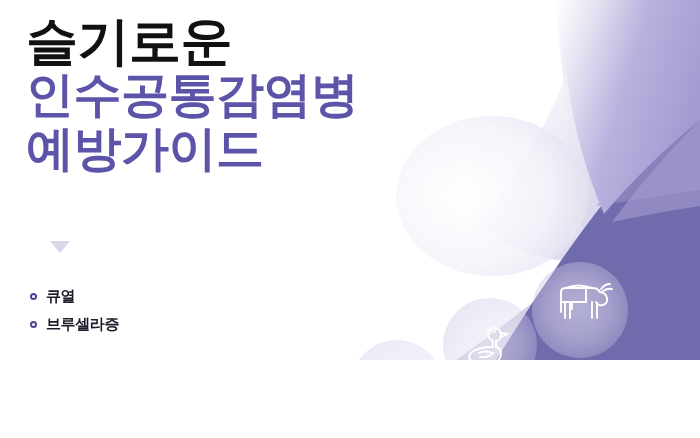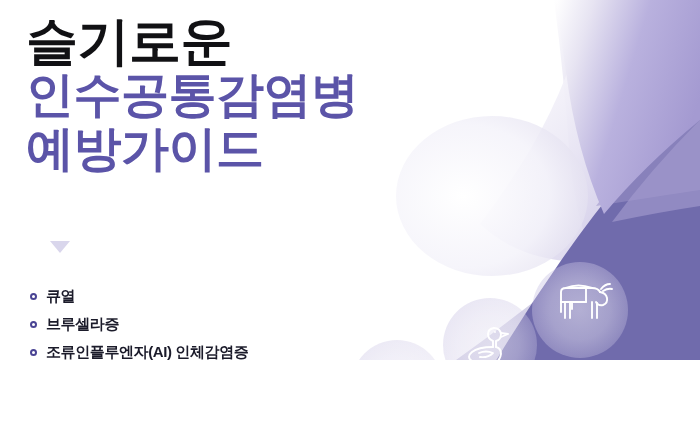--- a/index.html
+++ b/index.html
@@ -274,19 +274,15 @@
 
   <ul class="bullet-list">
     <li class="bullet-item">
       <span class="bullet-marker"></span>
       <span class="bullet-text">큐열</span>
     </li>
     <li class="bullet-item">
       <span class="bullet-marker"></span>
       <span class="bullet-text">브루셀라증</span>
     </li>
-    <li class="bullet-item">
-      <span class="bullet-marker"></span>
-      <span class="bullet-text">조류인플루엔자(AI) 인체감염증</span>
-    </li>
   </ul>
 
 </div>
 
 </body></html>

